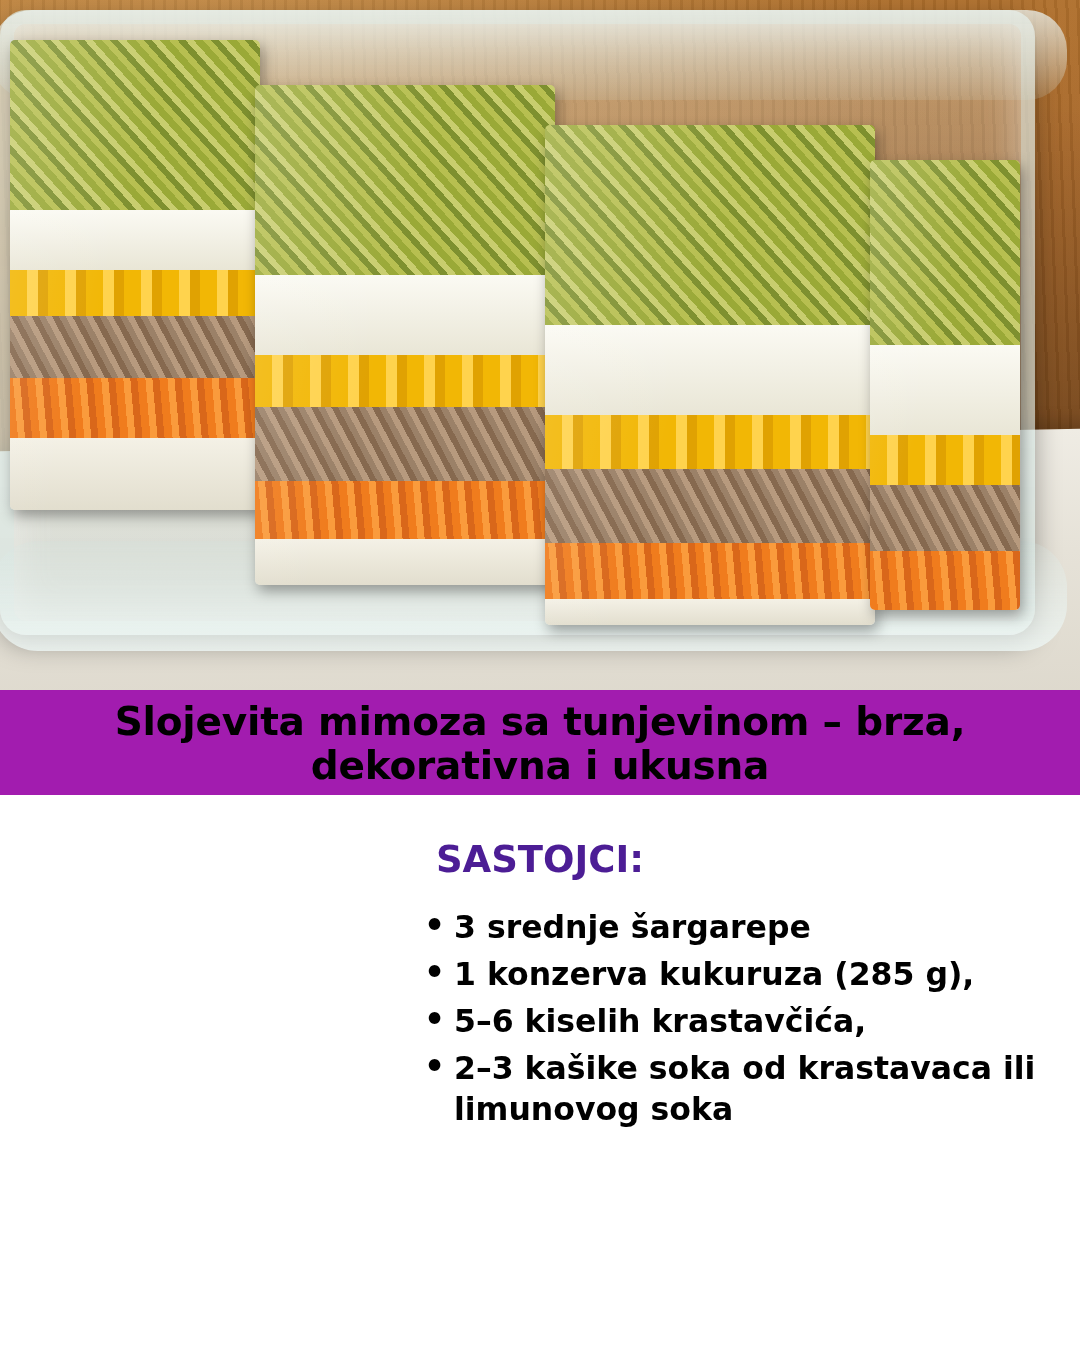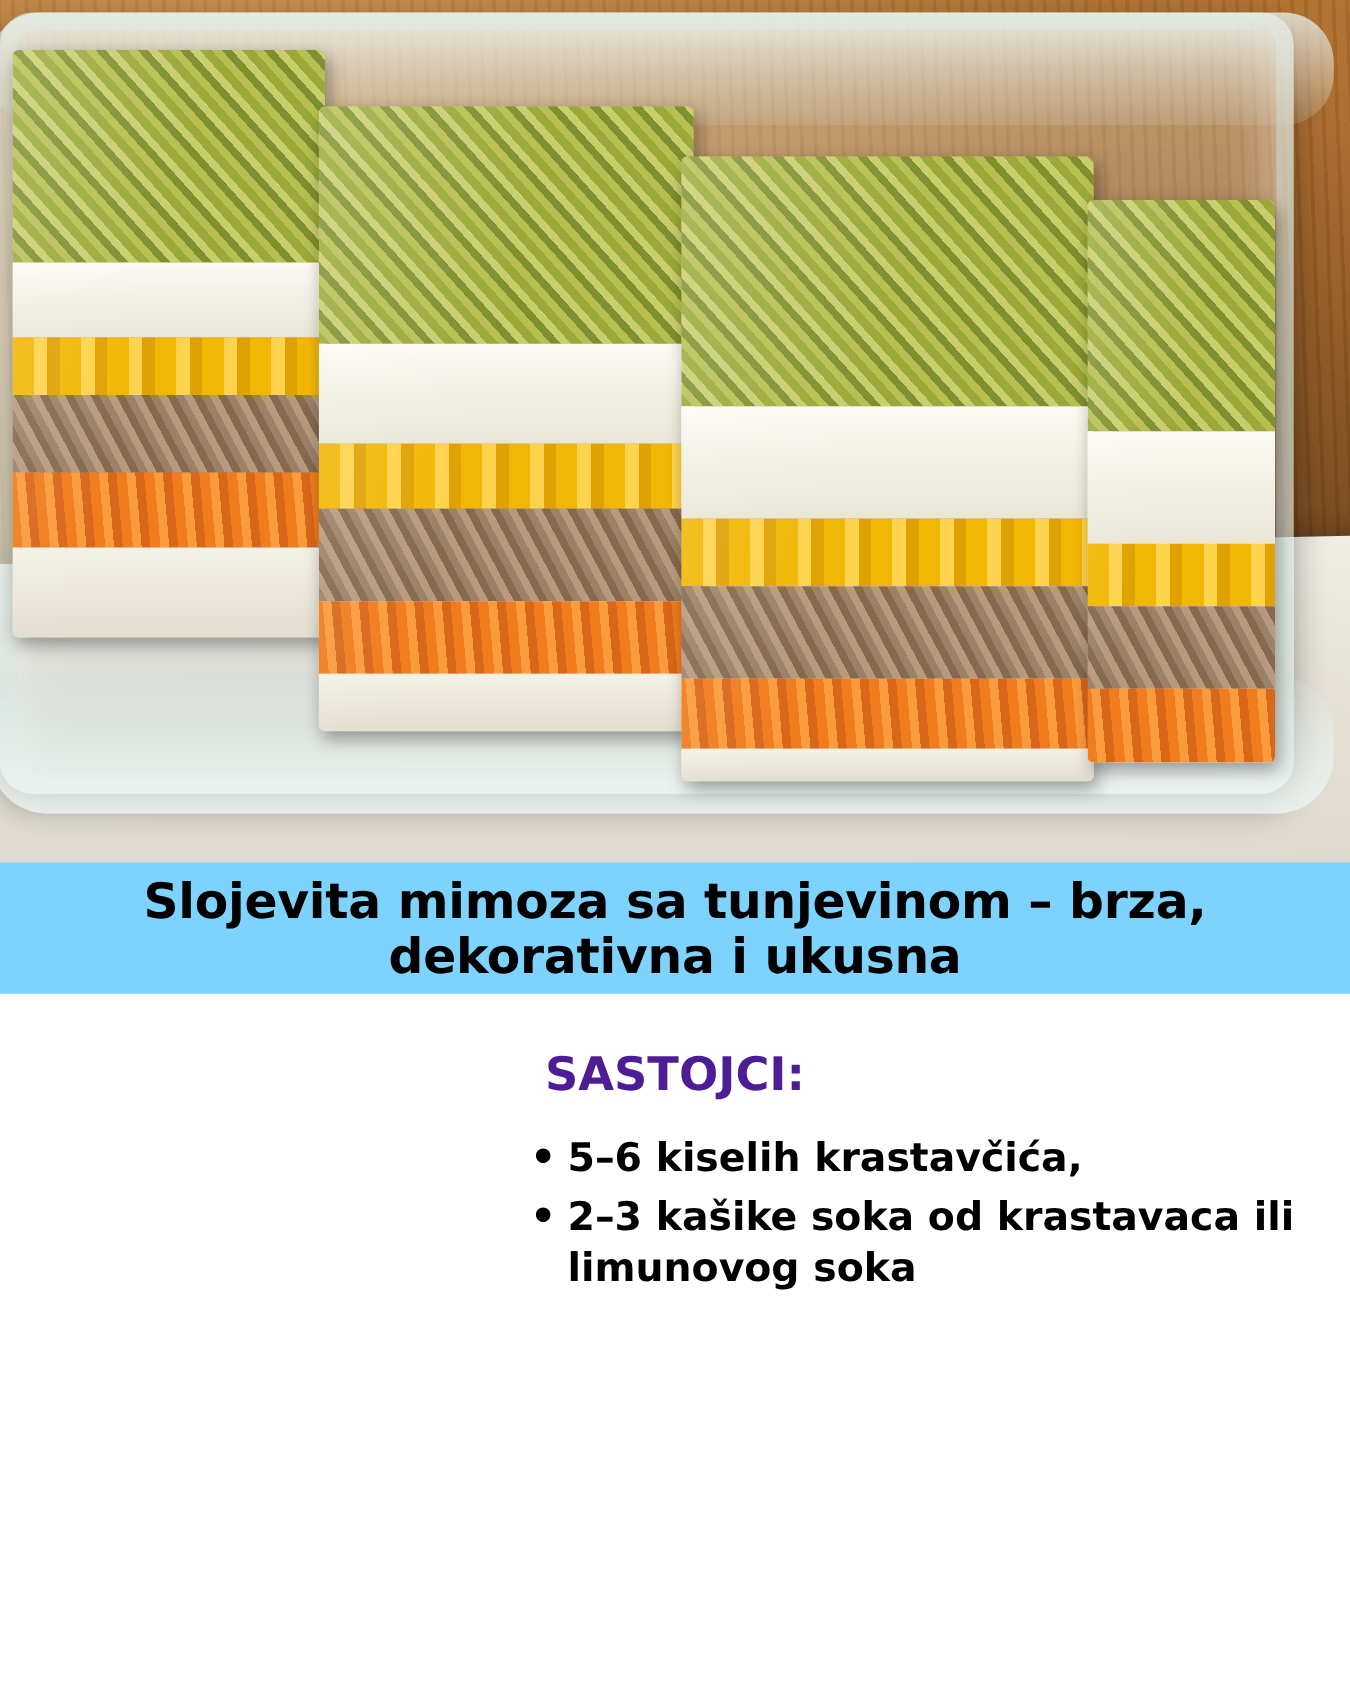--- a/index.html
+++ b/index.html
@@ -121,21 +121,21 @@
     pointer-events: none;
   }
 
   
   .title-band {
     position: absolute;
     left: 0;
     top: 690px;
     width: 1080px;
     padding: 10px 28px 8px;
-    background: #7dd3fc;
+    background: #a21caf;
   }
   .title {
     font-family: "DejaVu Sans", sans-serif;
     font-weight: bold;
     font-size: 39px;
     line-height: 1.12;
     text-align: center;
     color: #000;
     letter-spacing: -0.2px;
   }
@@ -238,18 +238,20 @@
     </div>
   </div>
 
   <div class="title-band">
     <h1 class="title">Slojevita mimoza sa tunjevinom – brza, dekorativna i ukusna</h1>
   </div>
 
   <div class="content">
     <h2 class="section-title">SASTOJCI:</h2>
     <ul class="ingredients">
+      <li>3 srednje šargarepe</li>
+      <li>1 konzerva kukuruza (285 g),</li>
       <li>5–6 kiselih krastavčića,</li>
       <li>2–3 kašike soka od krastavaca ili limunovog soka</li>
     </ul>
   </div>
 
 </div>
 
 </body></html>

